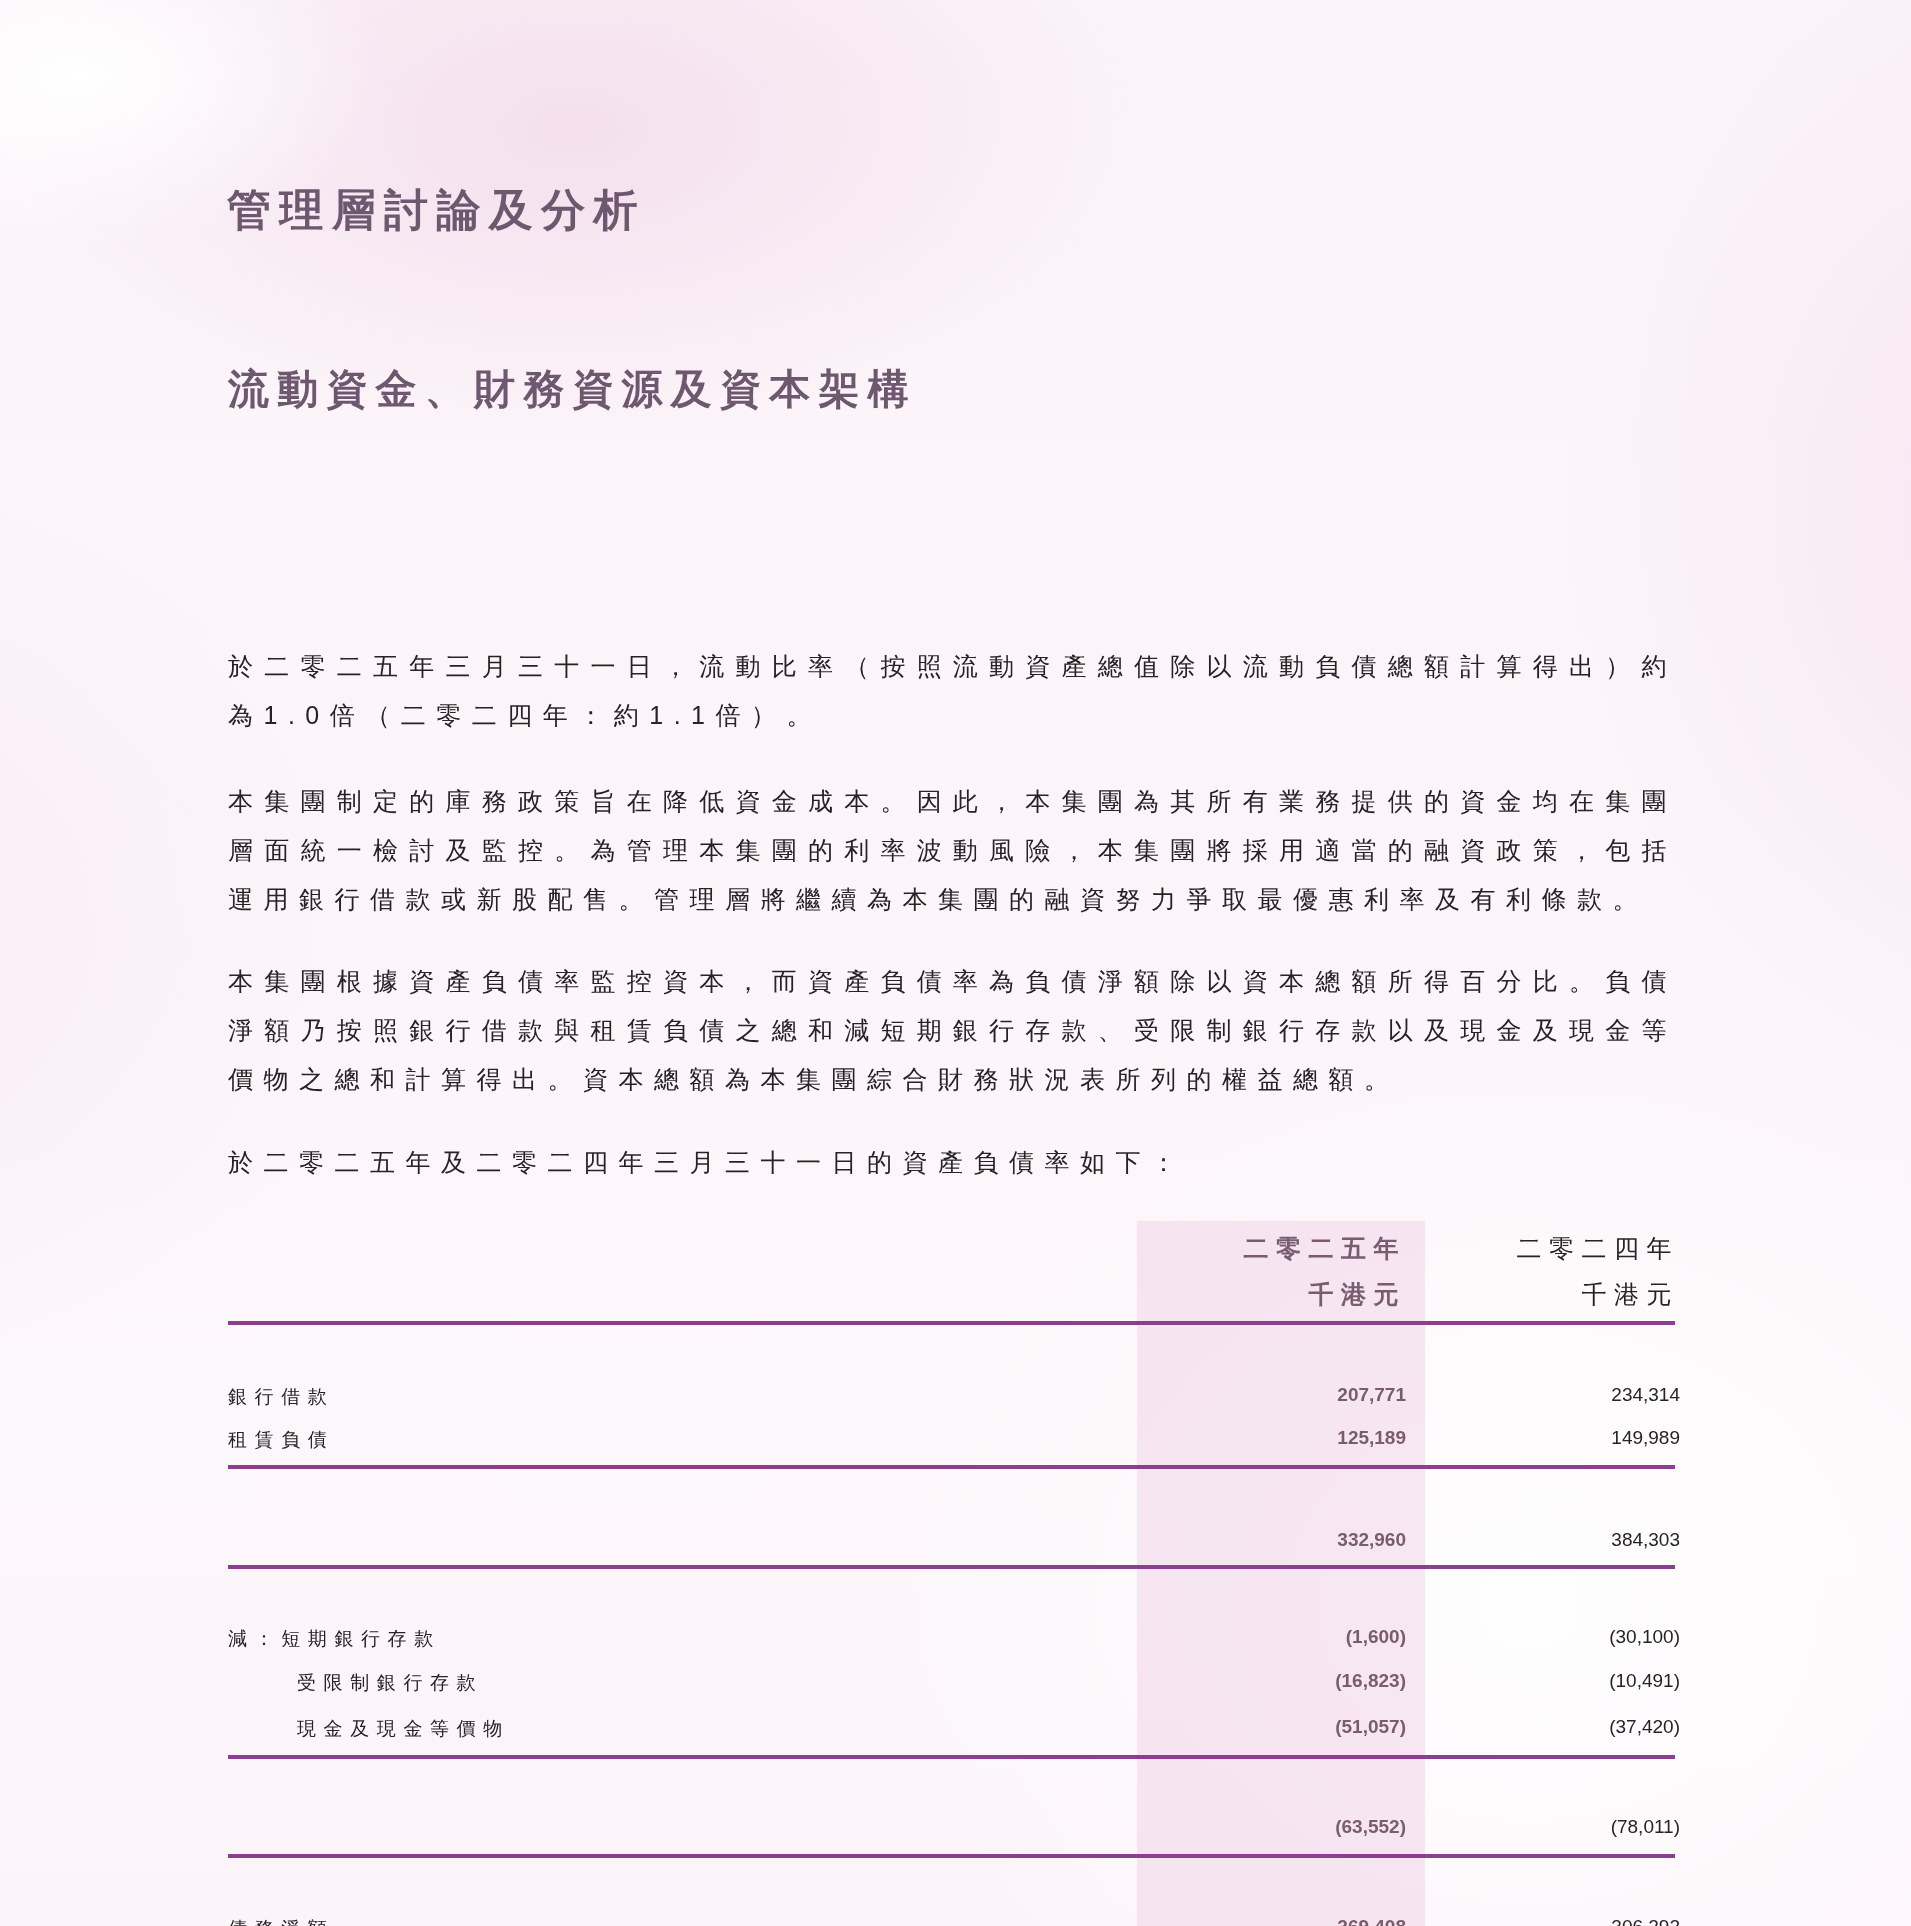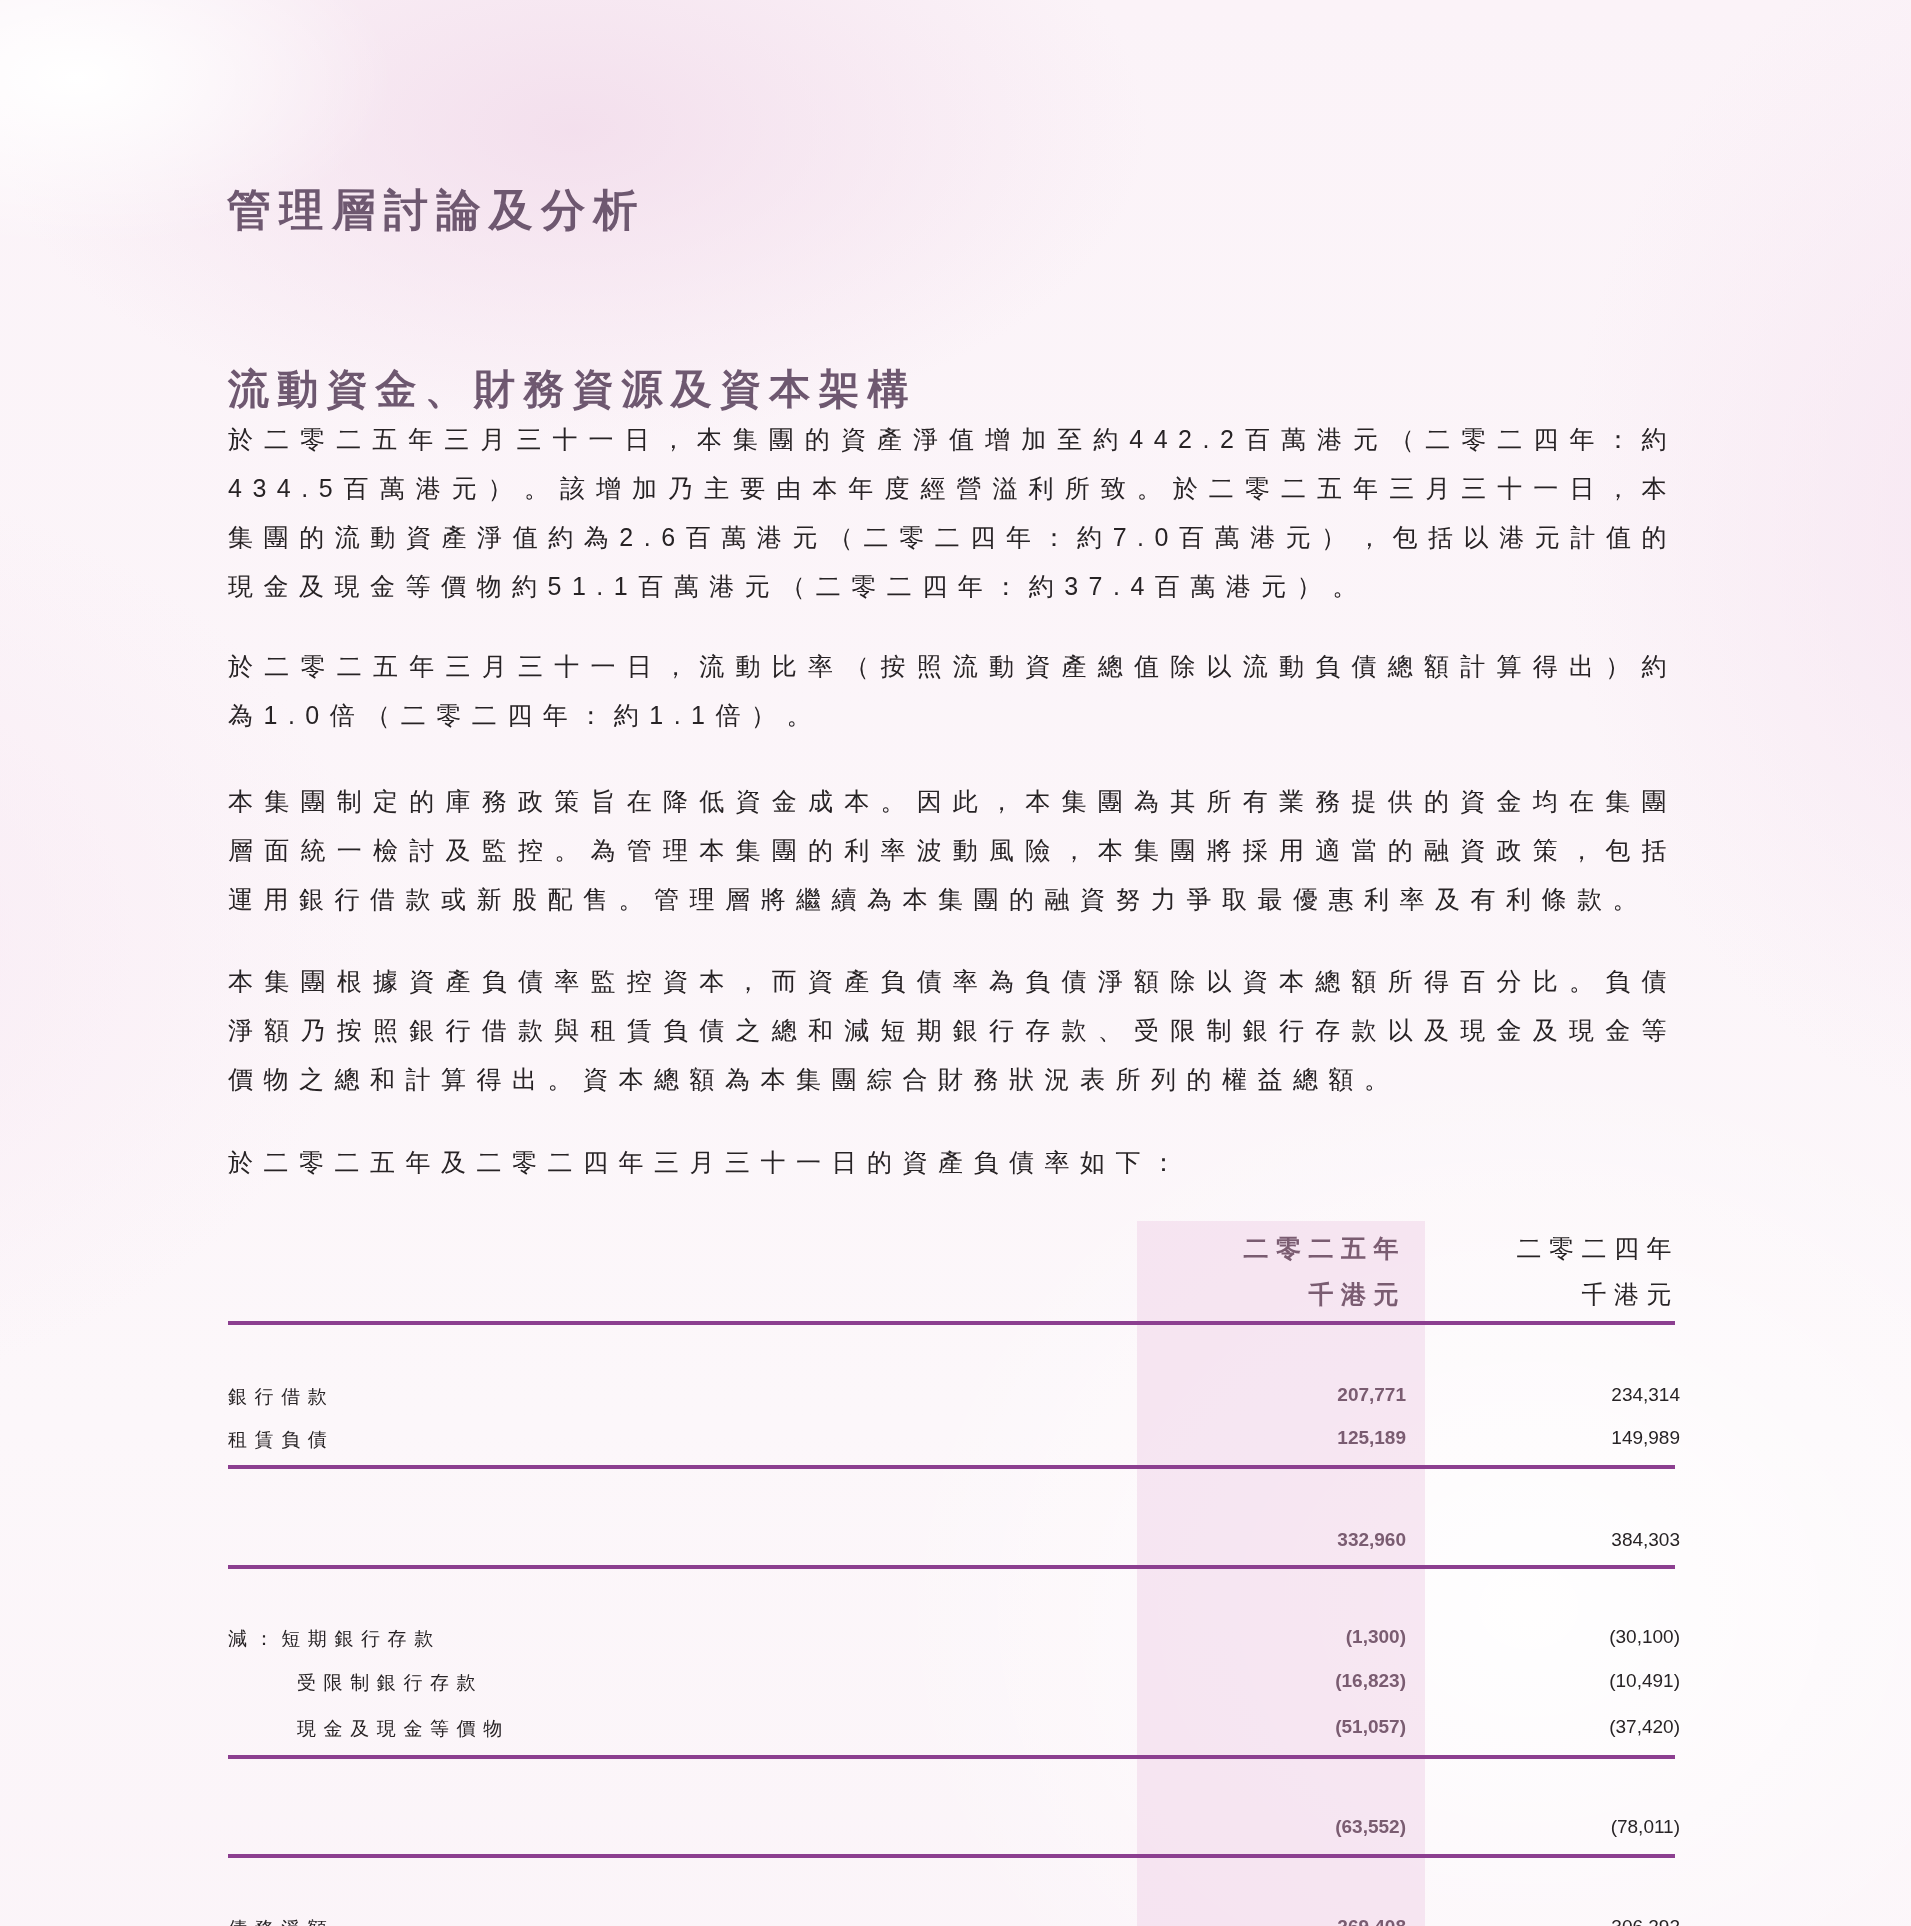--- a/index.html
+++ b/index.html
@@ -62,21 +62,20 @@
   }
 </style>
 </head>
 <body>
 
 <div class="page">
 
   <div class="doc-title">管理層討論及分析</div>
   <div class="section-heading">流動資金、財務資源及資本架構</div>
 
-  <div class="para" style="top:415px;">於二零二五年三月三十一日，本集團的資產淨值增加至約442.2百萬港元（二零二四年：約434.5百萬港元）。該增加乃主要由本年度經營溢利所致。於二零二五年三月三十一日，本集團的流動資產淨值約為2.6百萬港元（二零二四年：約7.0百萬港元），包括以港元計值的現金及現金等價物約51.1百萬港元（二零二四年：約37.4百萬港元）。</div>
   <div class="para" style="top:642px;">於二零二五年三月三十一日，流動比率（按照流動資產總值除以流動負債總額計算得出）約為1.0倍（二零二四年：約1.1倍）。</div>
   <div class="para" style="top:777px;">本集團制定的庫務政策旨在降低資金成本。因此，本集團為其所有業務提供的資金均在集團層面統一檢討及監控。為管理本集團的利率波動風險，本集團將採用適當的融資政策，包括運用銀行借款或新股配售。管理層將繼續為本集團的融資努力爭取最優惠利率及有利條款。</div>
   <div class="para" style="top:957px;">本集團根據資產負債率監控資本，而資產負債率為負債淨額除以資本總額所得百分比。負債淨額乃按照銀行借款與租賃負債之總和減短期銀行存款、受限制銀行存款以及現金及現金等價物之總和計算得出。資本總額為本集團綜合財務狀況表所列的權益總額。</div>
   <div class="para single" style="top:1138px;">於二零二五年及二零二四年三月三十一日的資產負債率如下：</div>
 
   <div class="col-band"></div>
 
   <div class="thead-cell c25" style="right:505px;top:1232px;">二零二五年</div>
   <div class="thead-cell c25" style="right:505px;top:1278px;">千港元</div>
   <div class="thead-cell c24" style="right:232px;top:1232px;">二零二四年</div>
@@ -100,21 +99,21 @@
   <div class="trow" style="top:1529px;">
     <span class="rlabel"></span>
     <span class="v25">332,960</span>
     <span class="v24">384,303</span>
   </div>
 
   <div class="rule" style="top:1565px;"></div>
 
   <div class="trow" style="top:1626px;">
     <span class="rlabel">減：短期銀行存款</span>
-    <span class="v25">(1,300)</span>
+    <span class="v25">(1,600)</span>
     <span class="v24">(30,100)</span>
   </div>
   <div class="trow indent" style="top:1670px;">
     <span class="rlabel">受限制銀行存款</span>
     <span class="v25">(16,823)</span>
     <span class="v24">(10,491)</span>
   </div>
   <div class="trow indent" style="top:1716px;">
     <span class="rlabel">現金及現金等價物</span>
     <span class="v25">(51,057)</span>

